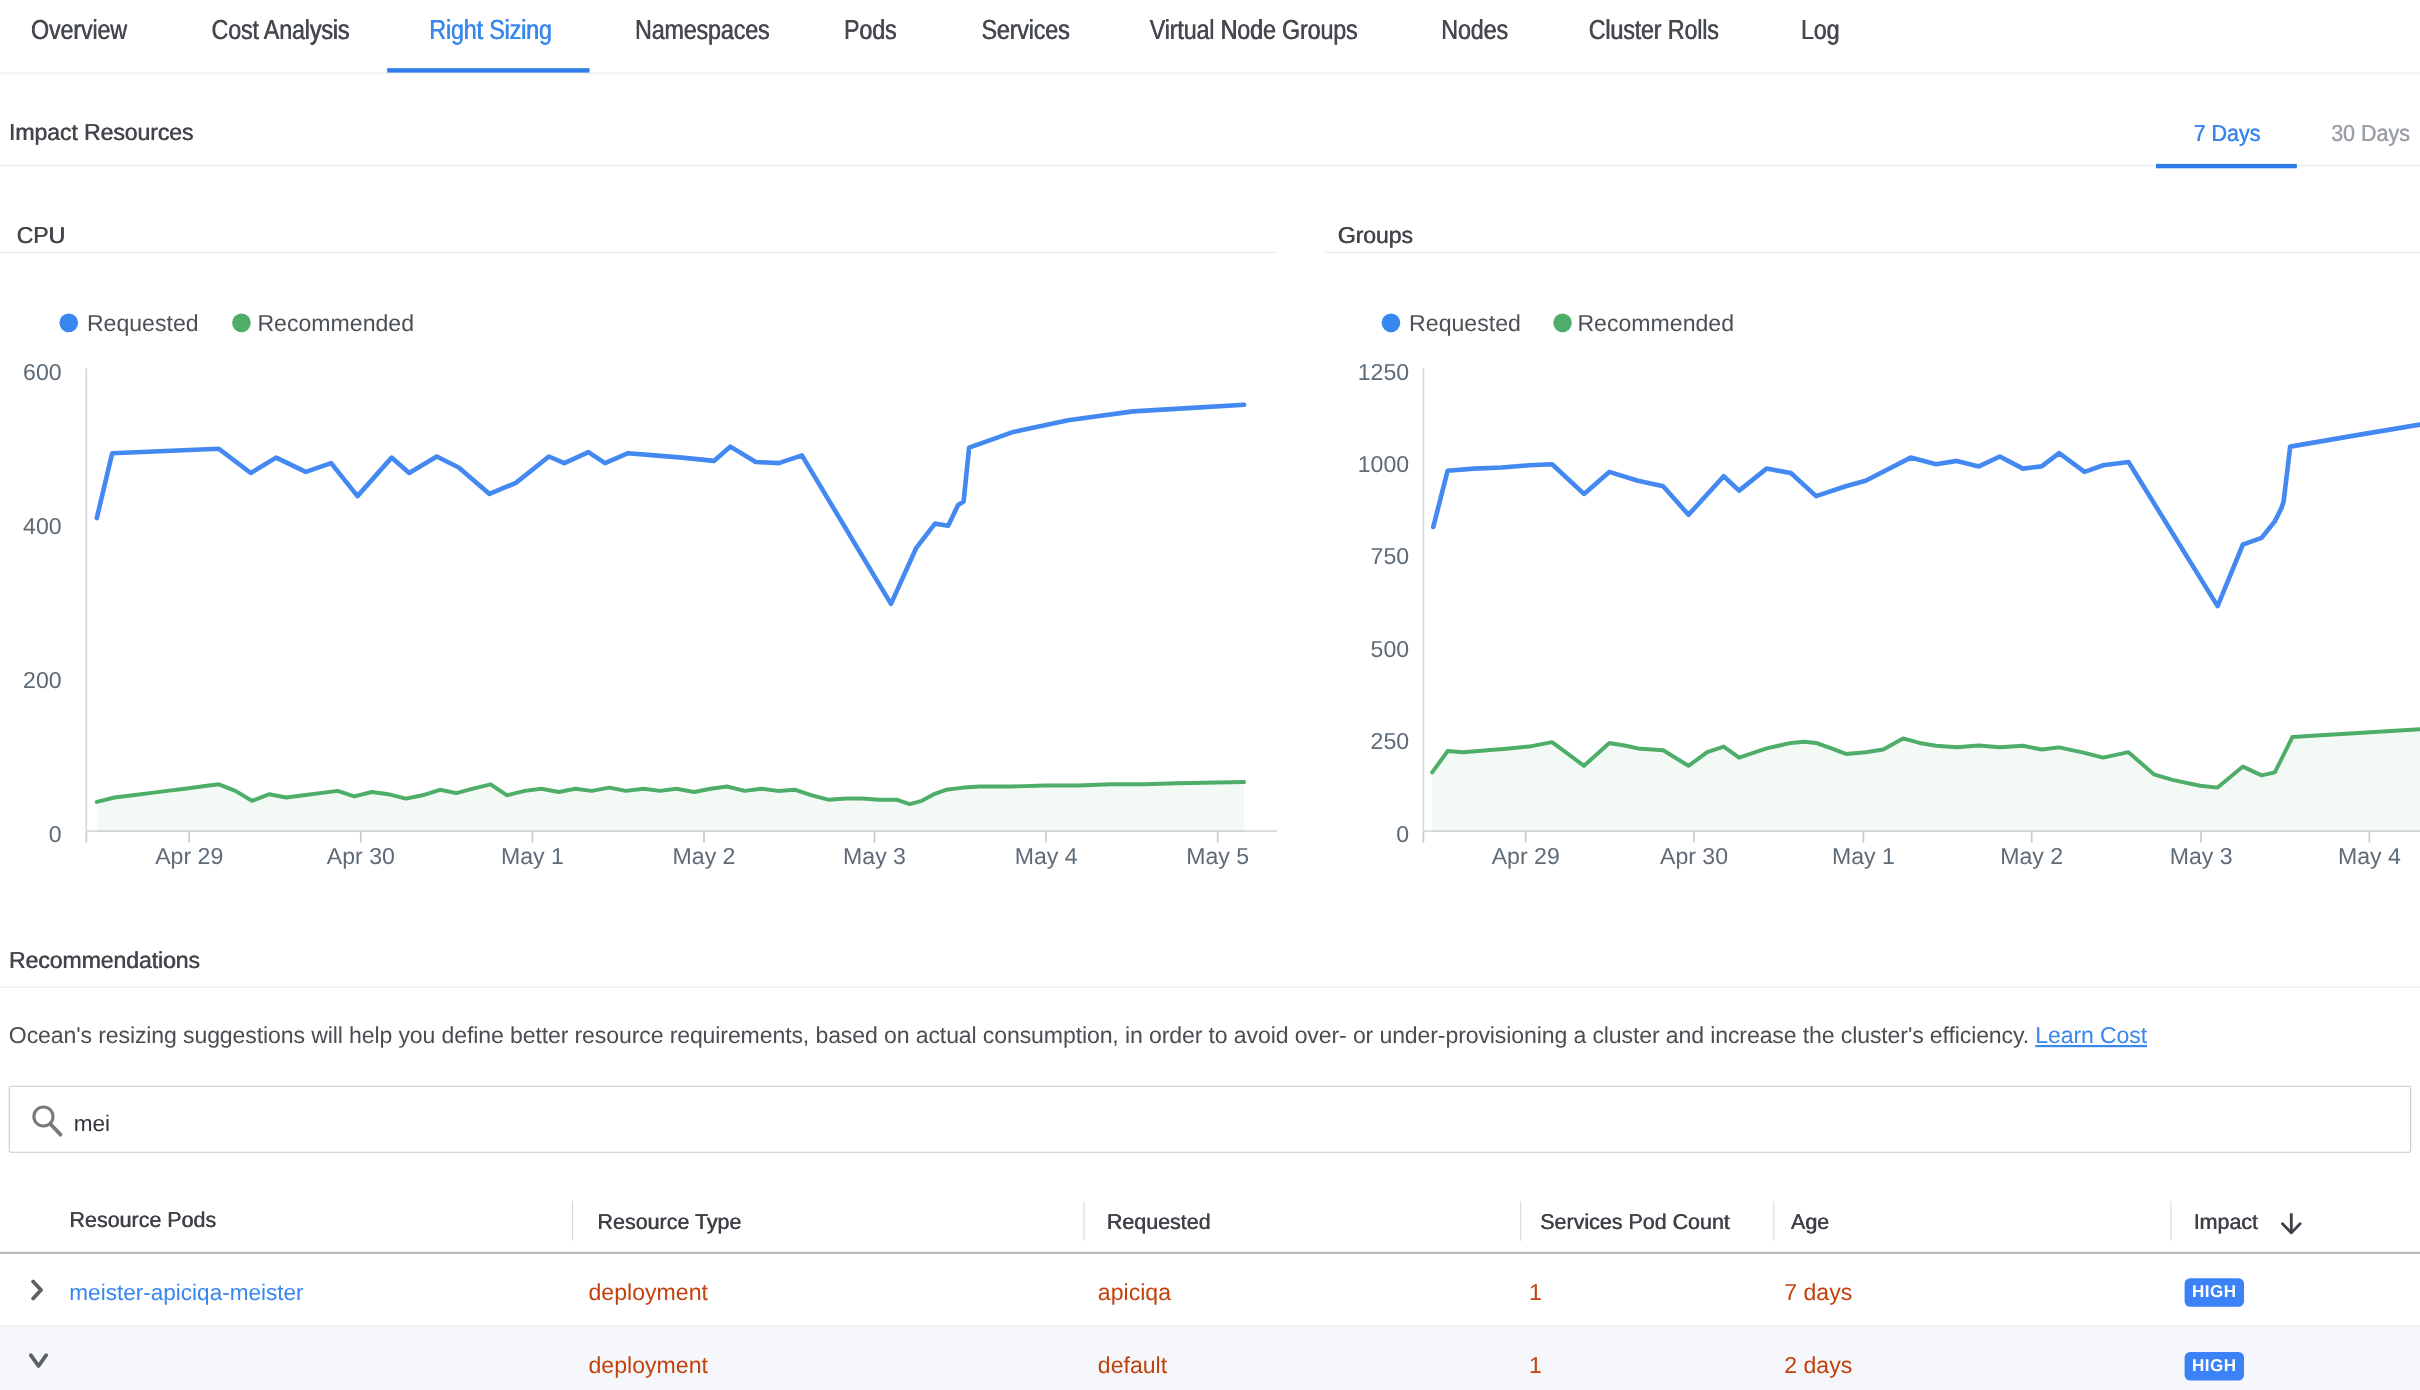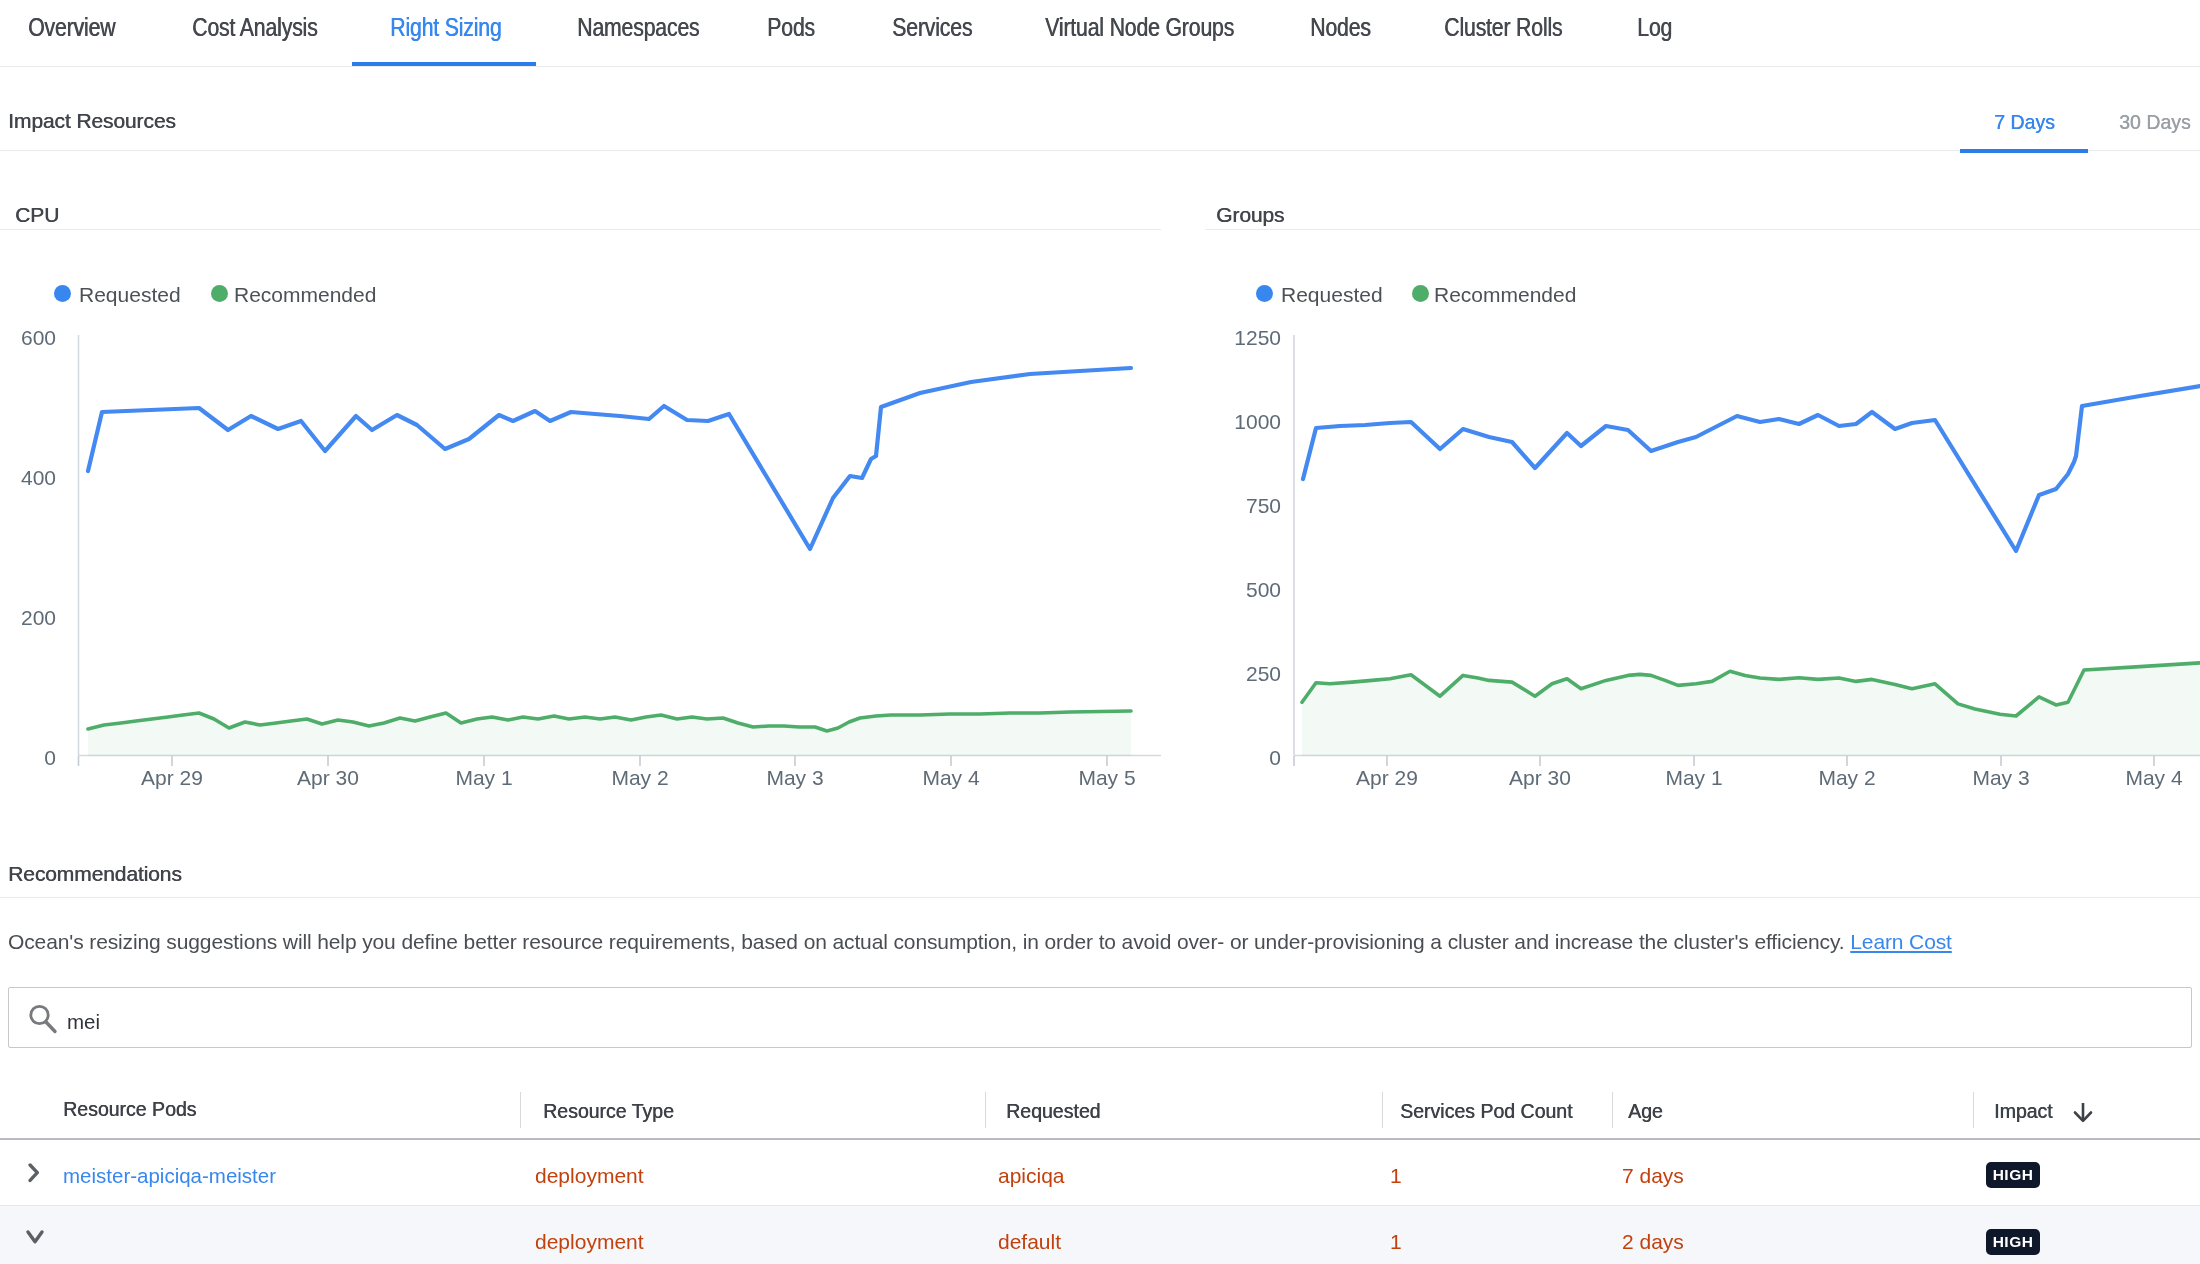--- a/index.html
+++ b/index.html
@@ -8,21 +8,21 @@
 .tab { position:absolute; top:13px; font-size:25px; font-weight:400; color:#45494f; letter-spacing:-0.2px; text-shadow:0.6px 0 0 currentColor; transform:scaleX(0.85); transform-origin:left center; white-space:nowrap; }
 .tab.active { color:#3787ef; }
 .hline { position:absolute; left:0; width:2200px; height:0; border-top:1.5px solid #e9ebed; }
 .sect { position:absolute; font-size:21px; font-weight:400; color:#42464c; letter-spacing:-0.1px; text-shadow:0.5px 0 0 currentColor; transform:scaleX(1); transform-origin:left center; white-space:nowrap; }
 .legend-dot { position:absolute; width:17px; height:17px; border-radius:50%; top:285px; }
 .legend-t { position:absolute; top:283px; font-size:21px; color:#4c5157; }
 .cell { position:absolute; font-size:21px; color:#c2410c; }
 .hcell { position:absolute; font-size:19.5px; font-weight:400; color:#3e4248; text-shadow:0.5px 0 0 currentColor; transform:scaleX(1); transform-origin:left center; white-space:nowrap; }
 .vsep { position:absolute; top:1092px; height:36px; width:0; border-left:1.5px solid #d9d9d9; }
 .link { color:#3787ef; }
-.badge { position:absolute; width:54px; height:26px; background:#0f172a; border-radius:5px;
+.badge { position:absolute; width:54px; height:26px; background:#3b82f6; border-radius:5px;
   color:#fff; font-size:15.5px; font-weight:bold; text-align:center; line-height:26px; letter-spacing:0.5px; }
 </style></head>
 <body>
 
 <span class="tab" style="left:28px">Overview</span>
 <span class="tab" style="left:192px">Cost Analysis</span>
 <span class="tab active" style="left:390px">Right Sizing</span>
 <span class="tab" style="left:577px">Namespaces</span>
 <span class="tab" style="left:767px">Pods</span>
 <span class="tab" style="left:892px">Services</span>

